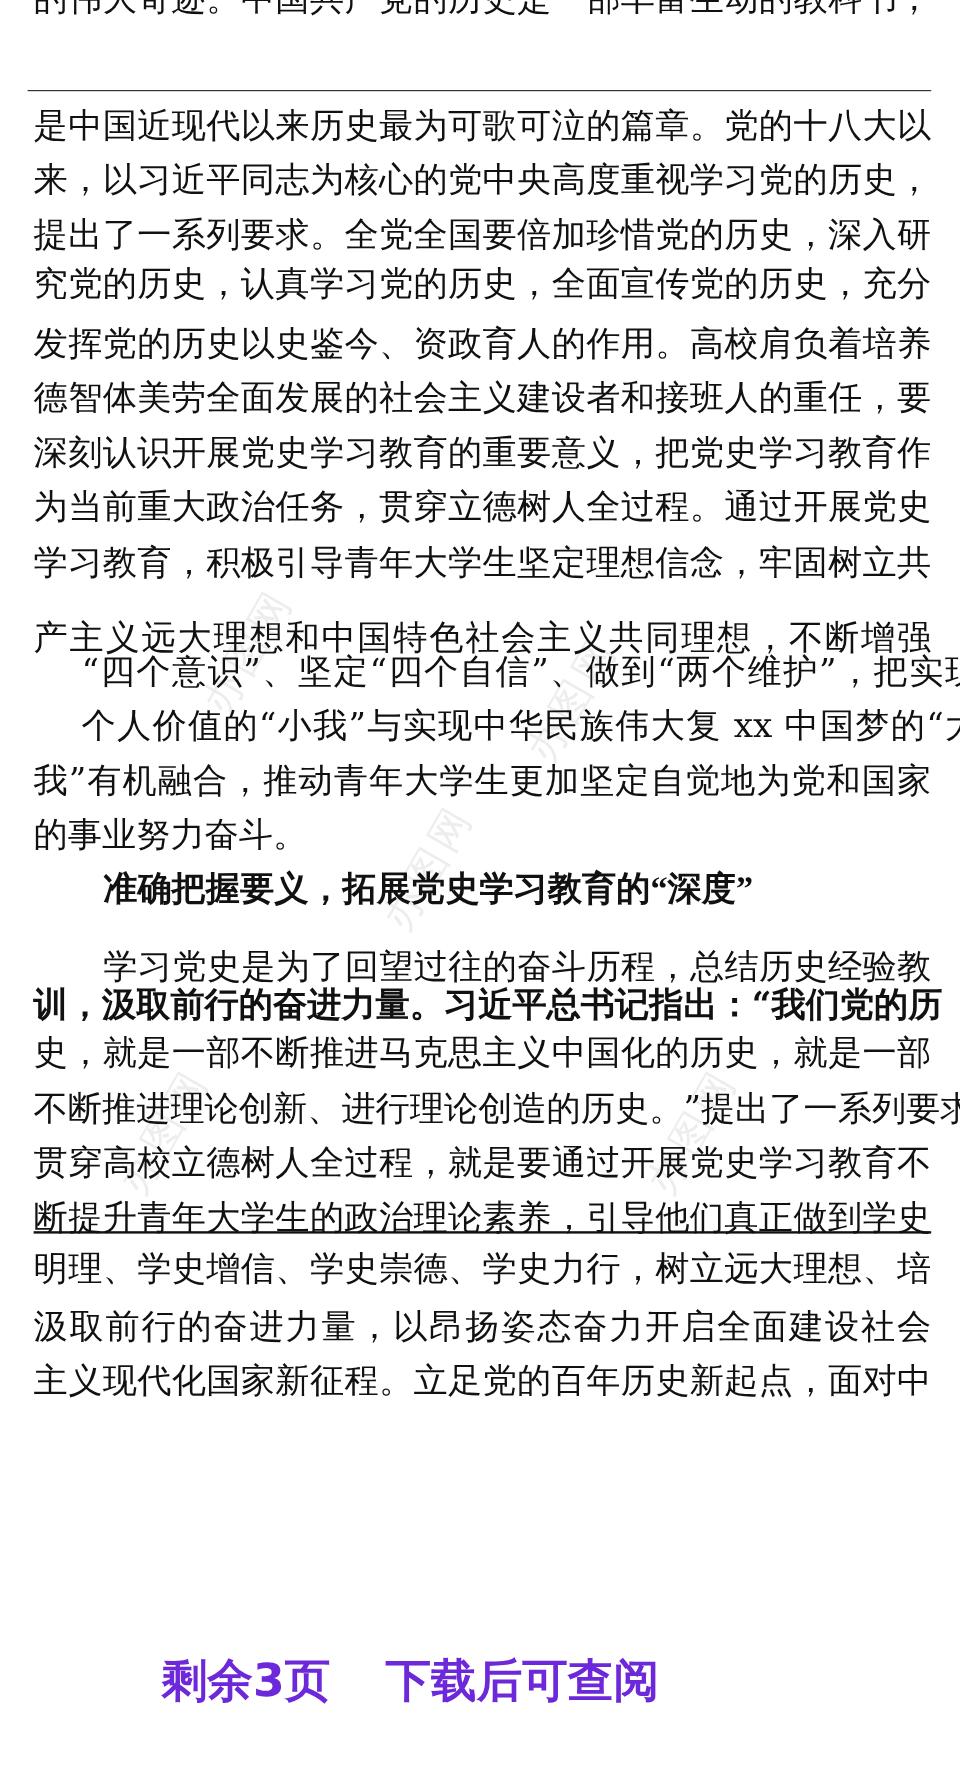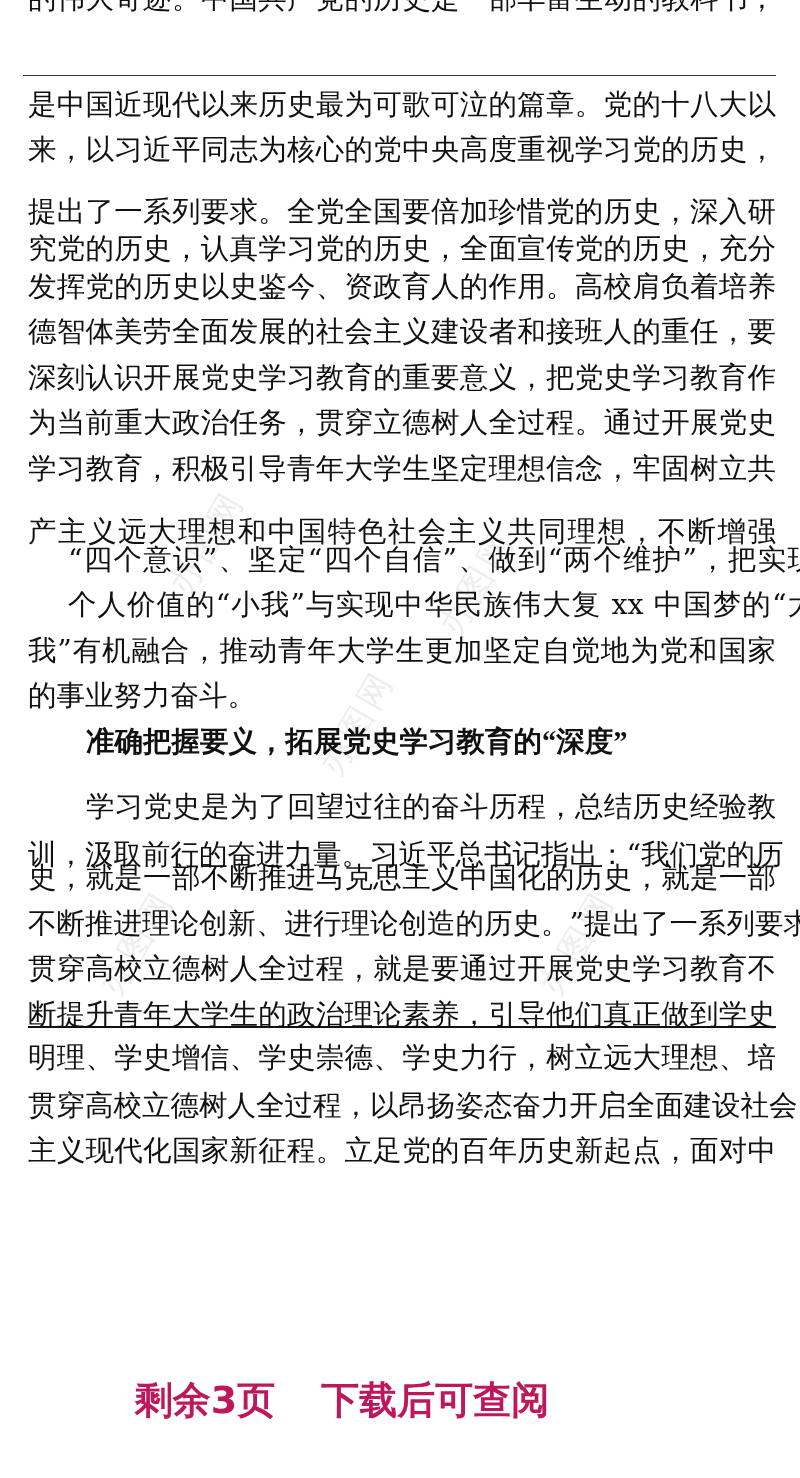--- a/index.html
+++ b/index.html
@@ -58,21 +58,21 @@
   }
   .more-banner {
     position: absolute;
     left: 0;
     top: 1370px;
     width: 684px;
     text-align: center;
     font-family: "DejaVu Sans", "Liberation Sans", sans-serif;
     font-weight: bold;
     font-size: 38px;
-    color: #be185d;
+    color: #6d28d9;
     line-height: 60px;
     cursor: pointer;
   }
   .more-banner span { display: inline-block; }
   .more-banner .gap { width: 46px; }
 </style>
 </head>
 <body>
 
 <div class="page">
@@ -83,45 +83,45 @@
 
   <div class="watermark" style="left:150px; top:520px;">办图网</div>
   <div class="watermark" style="left:420px; top:560px;">办图网</div>
   <div class="watermark" style="left:300px; top:700px;">办图网</div>
   <div class="watermark" style="left:80px; top:920px;">办图网</div>
   <div class="watermark" style="left:520px; top:920px;">办图网</div>
 
   <div>
     <div class="line" style="top:82px;">是中国近现代以来历史最为可歌可泣的篇章。党的十八大以</div>
     <div class="line" style="top:127px;">来，以习近平同志为核心的党中央高度重视学习党的历史，</div>
-    <div class="line" style="top:173px;margin-top:16px;">提出了一系列要求。全党全国要倍加珍惜党的历史，深入研</div>
-    <div class="line" style="top:226px;">究党的历史，认真学习党的历史，全面宣传党的历史，充分</div>
+    <div class="line" style="top:173px;">提出了一系列要求。全党全国要倍加珍惜党的历史，深入研</div>
+    <div class="line" style="top:214px;">究党的历史，认真学习党的历史，全面宣传党的历史，充分</div>
     <div class="line" style="top:264px;">发挥党的历史以史鉴今、资政育人的作用。高校肩负着培养</div>
     <div class="line" style="top:309px;">德智体美劳全面发展的社会主义建设者和接班人的重任，要</div>
     <div class="line" style="top:355px;">深刻认识开展党史学习教育的重要意义，把党史学习教育作</div>
     <div class="line" style="top:400px;">为当前重大政治任务，贯穿立德树人全过程。通过开展党史</div>
     <div class="line" style="top:446px;">学习教育，积极引导青年大学生坚定理想信念，牢固树立共</div>
     <div class="line" style="top:491px;margin-top:18px;">产主义远大理想和中国特色社会主义共同理想，不断增强</div>
     <div class="line" style="top:537px;margin-left:40px;">“四个意识”、坚定“四个自信”、做到“两个维护”，把实现</div>
     <div class="line" style="top:582px;margin-left:40px;">个人价值的“小我”与实现中华民族伟大复 xx 中国梦的“大</div>
     <div class="line" style="top:628px;">我”有机融合，推动青年大学生更加坚定自觉地为党和国家</div>
     <div class="line last" style="top:673px;">的事业努力奋斗。</div>
   </div>
 
   <div class="line indent heading" style="top:719px;">准确把握要义，拓展党史学习教育的“深度”</div>
 
   <div>
     <div class="line indent" style="top:784px;">学习党史是为了回望过往的奋斗历程，总结历史经验教</div>
-    <div class="line" style="top:832px;">训，汲取前行的奋进力量。习近平总书记指出：“我们党的历</div>
+    <div class="line" style="top:814px;font-weight:bold;">训，汲取前行的奋进力量。习近平总书记指出：“我们党的历</div>
     <div class="line" style="top:855px;">史，就是一部不断推进马克思主义中国化的历史，就是一部</div>
     <div class="line" style="top:901px;">不断推进理论创新、进行理论创造的历史。”提出了一系列要求</div>
     <div class="line" style="top:946px;">贯穿高校立德树人全过程，就是要通过开展党史学习教育不</div>
     <div class="line" style="top:992px;text-decoration:underline;">断提升青年大学生的政治理论素养，引导他们真正做到学史</div>
     <div class="line" style="top:1037px;font-family:Liberation Mono, monospace;">明理、学史增信、学史崇德、学史力行，树立远大理想、培</div>
-    <div class="line" style="top:1083px;">贯穿高校立德树人全过程，以昂扬姿态奋力开启全面建设社会</div>
+    <div class="line" style="top:1083px;">汲取前行的奋进力量，以昂扬姿态奋力开启全面建设社会</div>
     <div class="line" style="top:1128px;">主义现代化国家新征程。立足党的百年历史新起点，面对中</div>
   </div>
 
   <div class="more-banner">
     <span>剩余3页</span><span class="gap"></span><span>下载后可查阅</span>
   </div>
 
 </div>
 
 </body></html>

